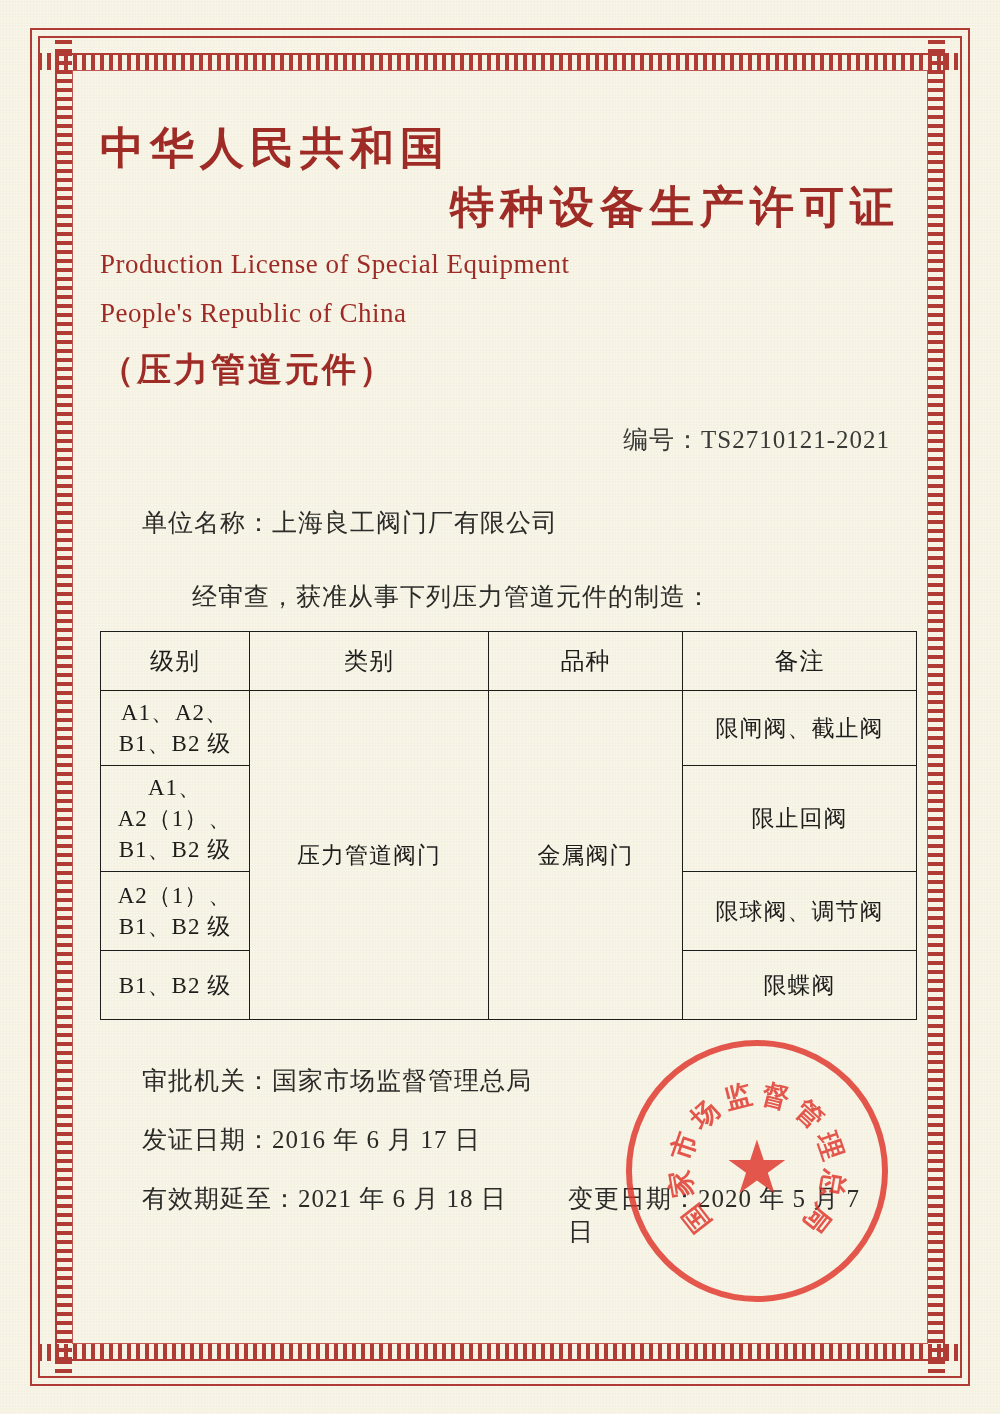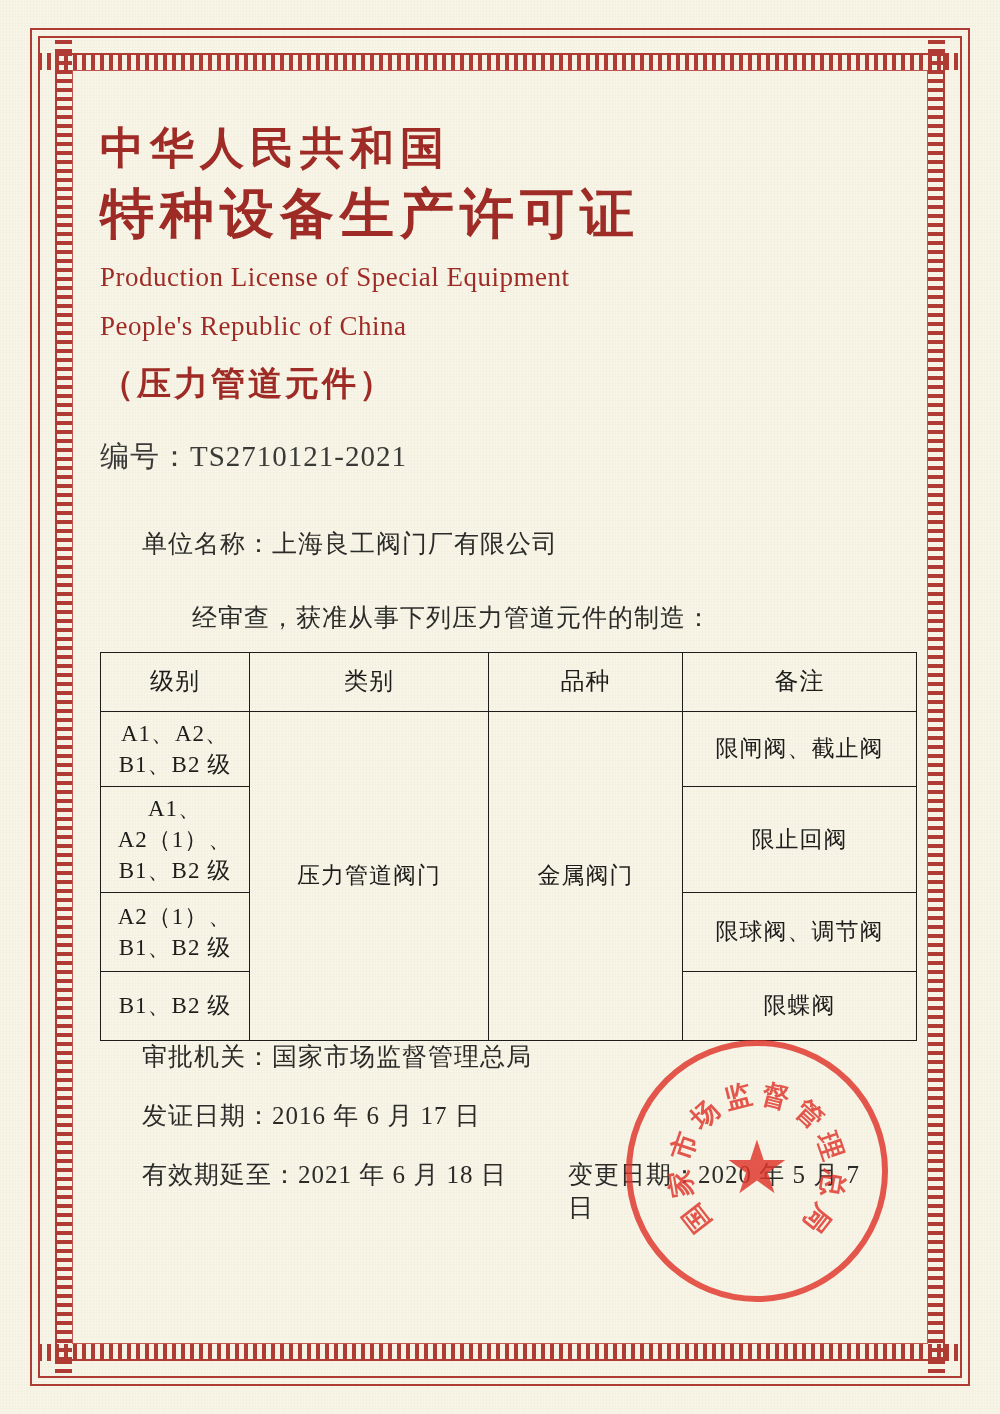--- a/index.html
+++ b/index.html
@@ -81,24 +81,24 @@
   .title-cn {
     color: #9e2b25;
     font-family: "DejaVu Serif", "Liberation Serif", serif;
     font-size: 44px;
     font-weight: bold;
     letter-spacing: 6px;
     line-height: 1.35;
     margin-top: 22px;
   }
   .title-cn2 {
-    text-align: left;
+    text-align: right;
     color: #9e2b25;
     font-family: "DejaVu Serif", "Liberation Serif", serif;
-    font-size: 54px;
+    font-size: 44px;
     font-weight: bold;
     letter-spacing: 6px;
     line-height: 1.35;
   }
   .title-en {
     color: #9e2b25;
     font-size: 27px;
     line-height: 1.6;
     letter-spacing: 0.5px;
     margin-top: 6px;
@@ -106,22 +106,23 @@
   .title-sub {
     text-align: left;
     color: #9e2b25;
     font-family: "DejaVu Serif", "Liberation Serif", serif;
     font-size: 34px;
     font-weight: bold;
     letter-spacing: 3px;
     margin-top: 12px;
   }
   .serial {
+    text-align: right;
     color: #3a3a38;
-    font-size: 29px;
+    font-size: 25px;
     margin-top: 30px;
     padding-right: 10px;
     letter-spacing: 1px;
   }
 
   
   .fields {
     margin-top: 52px;
     padding-left: 42px;
   }
@@ -170,21 +171,21 @@
   .col-type  { width: 230px; }
   .col-kind  { width: 185px; }
   .col-note  { width: 225px; }
   td.note { font-size: 23px; }
 
   
   .footer {
     position: absolute;
     left: 42px;
     right: 10px;
-    bottom: 68px;
+    bottom: 44px;
     margin-top: 28px;
   }
   .footer-row {
     font-size: 25px;
     color: #2b2b29;
     margin-bottom: 26px;
     letter-spacing: 1px;
     display: flex;
   }
   .footer-left { width: 430px; }

